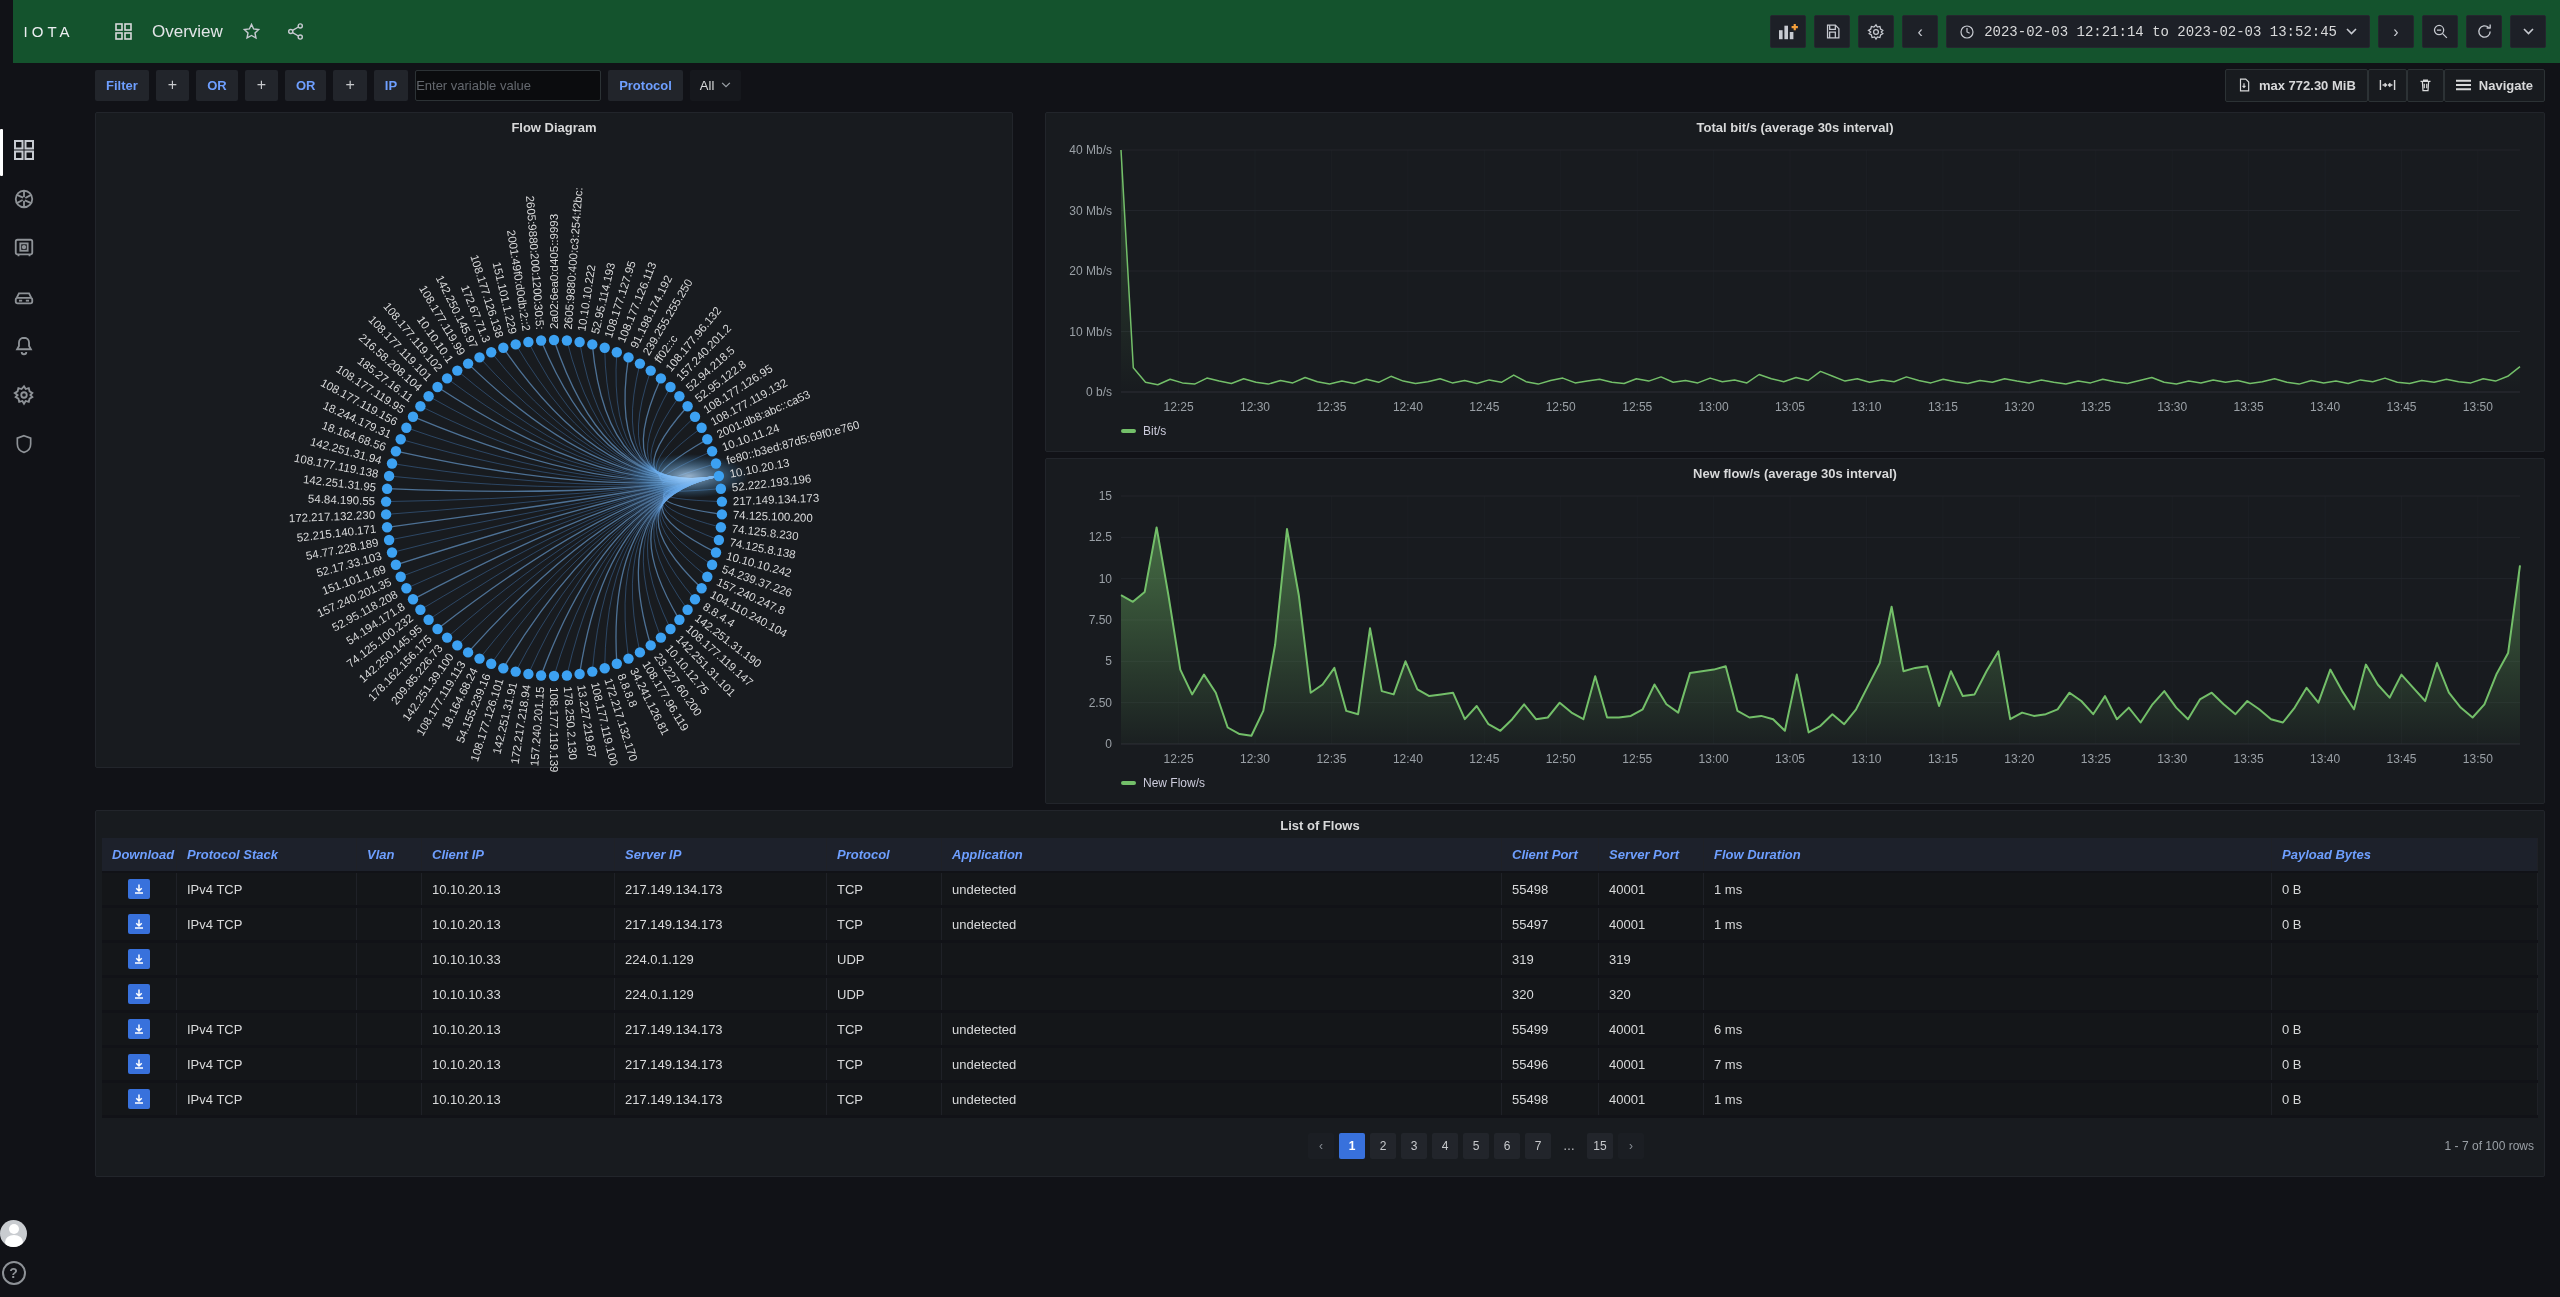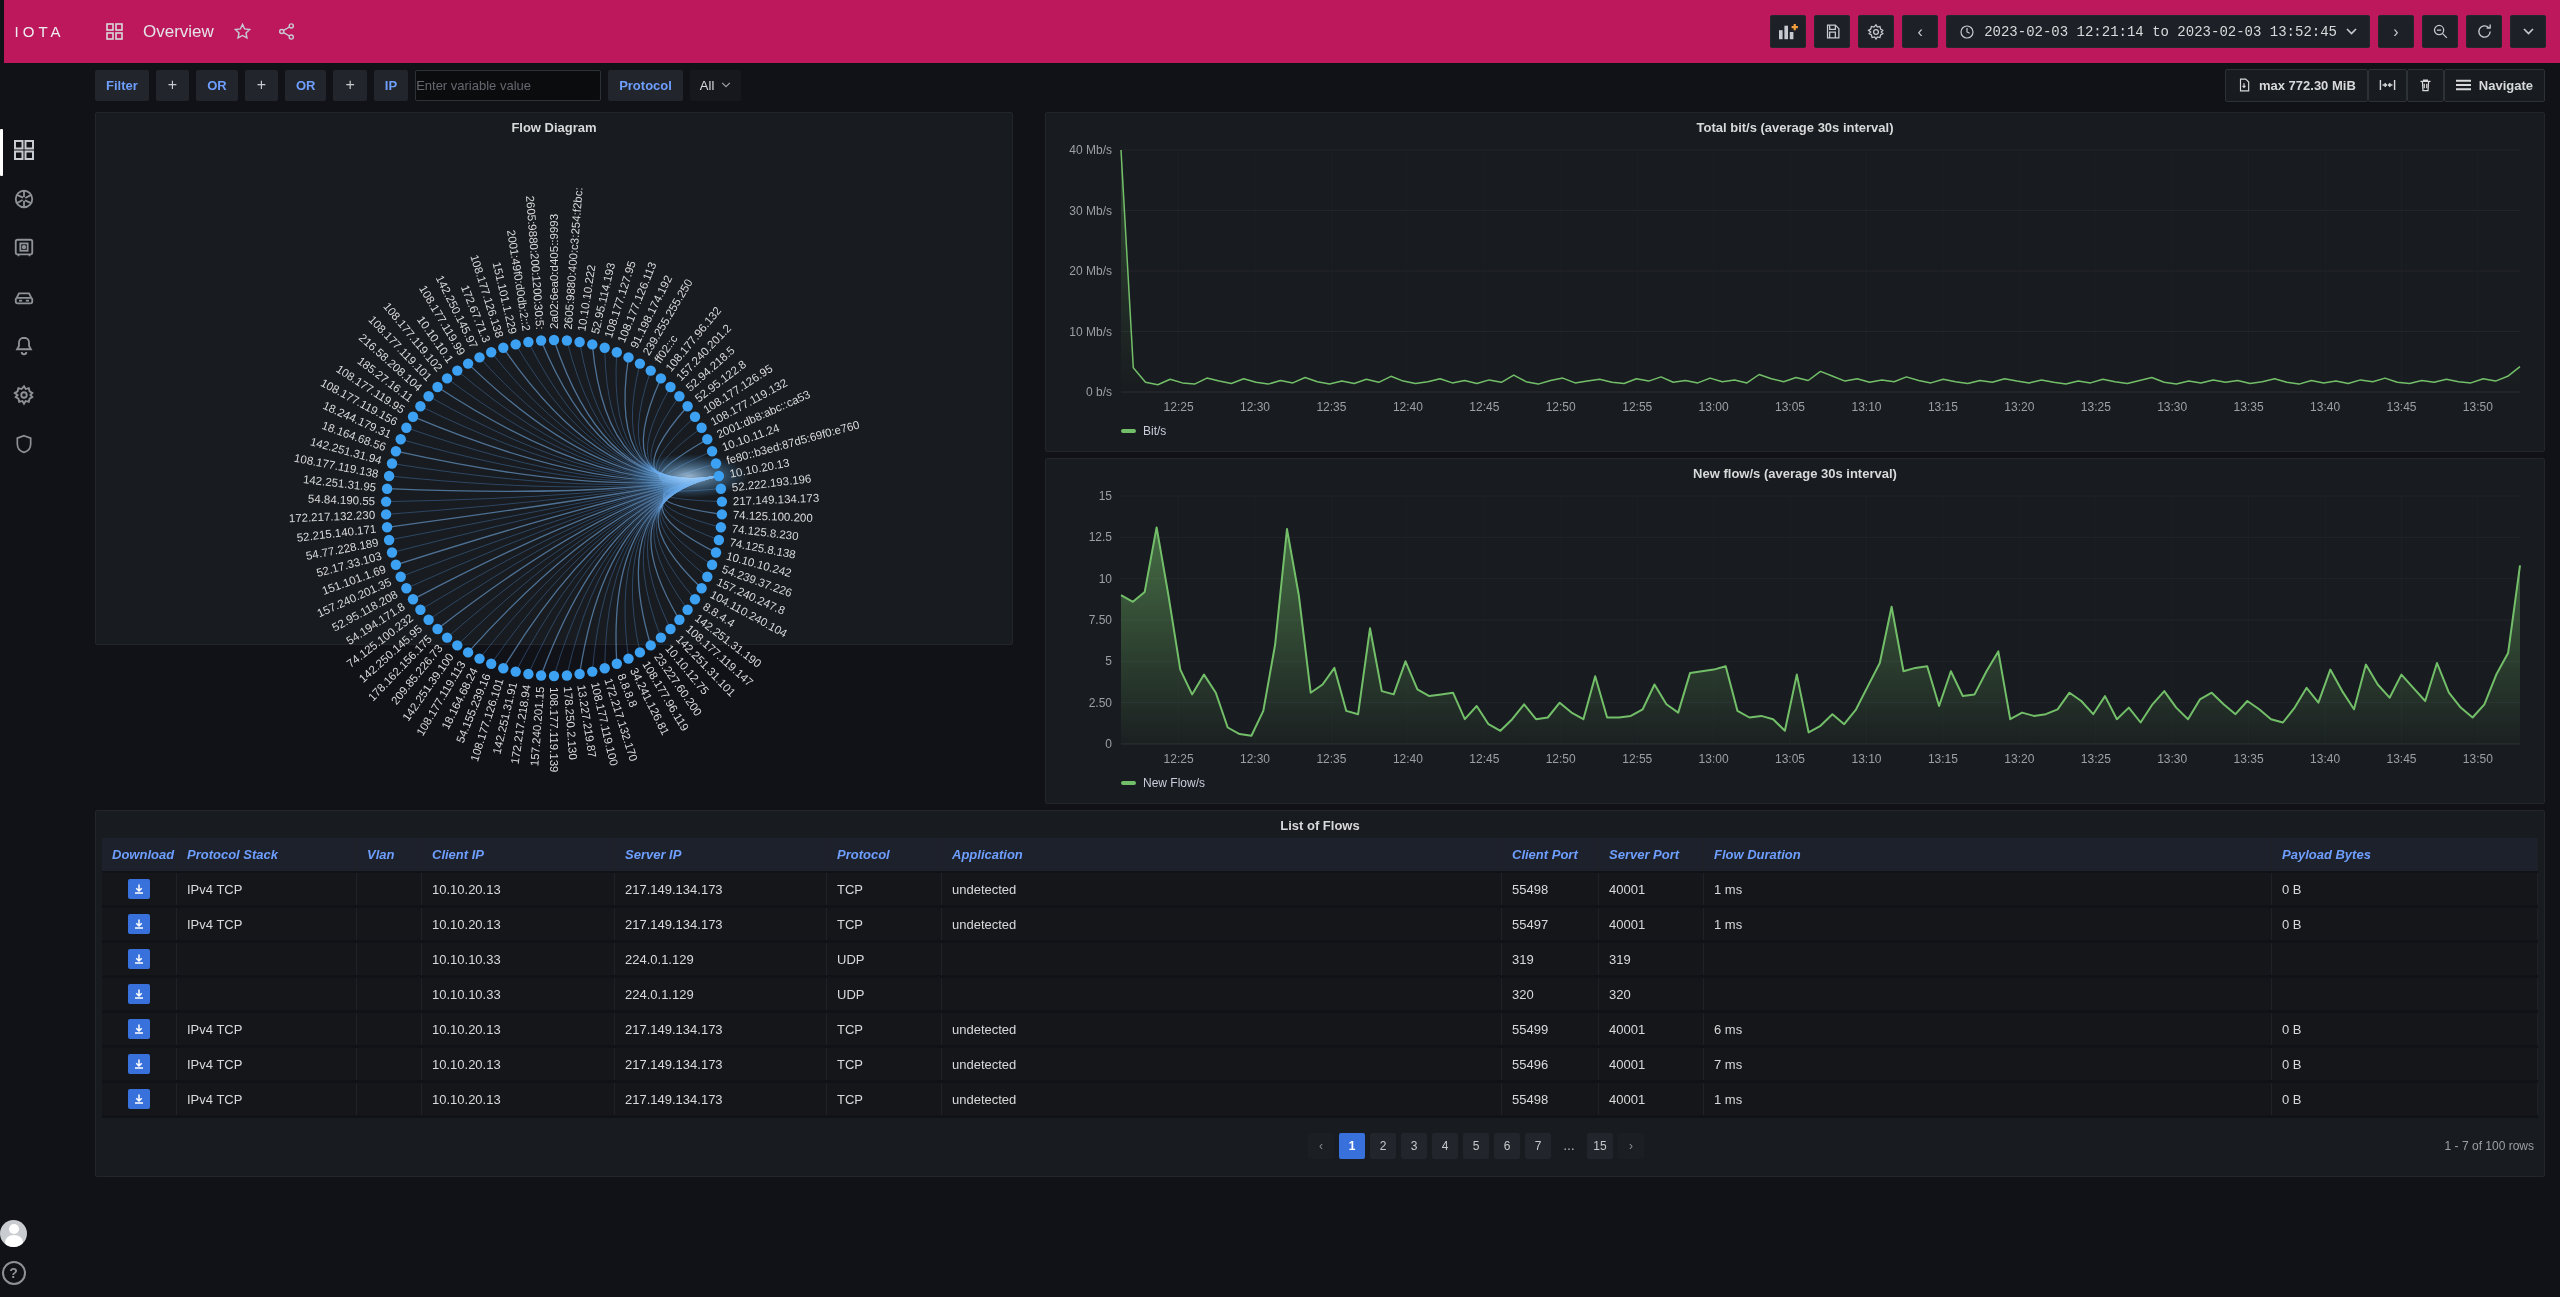--- a/index.html
+++ b/index.html
@@ -1,19 +1,19 @@
 <!DOCTYPE html>
 <html><head>
 <meta charset="utf-8">
 <style>
   html,body{margin:0;padding:0;background:#111217;width:2560px;height:1297px;overflow:hidden;
     font-family:"Liberation Sans",sans-serif;color:#d8d9da;position:relative;}
   *{box-sizing:border-box;}
   
-  .topnav{position:absolute;left:4px;top:0;right:0;height:63px;display:flex;align-items:center;background:#be185d;}
+  .topnav{position:absolute;left:13px;top:0;right:0;height:63px;display:flex;align-items:center;background:#14532d;}
   .logo{width:71px;text-align:center;font-size:15px;letter-spacing:4px;color:#eceef1;font-weight:400;}
   .nav-left{display:flex;align-items:center;gap:14px;margin-left:24px;text-align:right;}
   .nav-title{font-size:17px;color:#e3e5e8;}
   .iconbtn{display:flex;align-items:center;justify-content:center;width:30px;height:30px;border-radius:2px;color:#aeb4bb;cursor:pointer;}
   .nav-right{margin-left:auto;display:flex;align-items:center;gap:8px;margin-right:14px;}
   .tool{background:#1d2027;border:1px solid #24272e;border-radius:2px;height:33px;display:flex;align-items:center;justify-content:center;color:#c7cad1;}
   .tool.square{width:36px;}
   .timebox{padding:0 12px;gap:9px;font-size:14px;color:#d8d9da;font-family:Liberation Mono, monospace;}
   .chev{font-size:16px;color:#c7cad1;}
   
@@ -33,21 +33,21 @@
   .chip.plus{color:#c7c9cc;font-weight:400;font-size:16px;padding:0 12px;}
   .varinput{height:31px;width:186px;background:#0b0c0e;border:1px solid #2c3235;border-radius:2px;color:#d8d9da;font-size:13px;padding:0 0;}
   .varinput::placeholder{color:#64686e;}
   .valchip{height:31px;background:#16181d;border-radius:2px;display:flex;align-items:center;gap:7px;padding:0 10px;font-size:13px;color:#d8d9da;cursor:pointer;}
   .sub-right{margin-left:auto;display:flex;align-items:center;gap:0;}
   .btn{height:33px;background:#181b1f;border:1px solid #2c3235;border-radius:2px;display:flex;align-items:center;gap:8px;padding:0 11px;font-size:13px;font-weight:bold;color:#d8d9da;cursor:pointer;}
   .btn.icon-only{padding:0 10px;}
   
   .panel{position:absolute;background:#181b1f;border:1px solid #22252b;border-radius:2px;}
   .ptitle{text-align:center;font-size:13px;font-weight:bold;color:#d8d9da;padding-top:7px;height:27px;}
-  #flow-panel{left:95px;top:112px;width:918px;height:533px;}
+  #flow-panel{left:95px;top:112px;width:918px;height:656px;}
   #chart1-panel{left:1045px;top:112px;width:1500px;height:340px;}
   #chart2-panel{left:1045px;top:458px;width:1500px;height:346px;}
   #table-panel{left:95px;top:810px;width:2450px;height:367px;}
   .legend{display:flex;align-items:center;gap:7px;padding-left:75px;font-size:12px;color:#ccccdc;margin-top:2px;}
   .swatch{width:15px;height:4px;border-radius:2px;background:#73bf69;}
   
   .tbl{position:absolute;left:6px;right:6px;top:27px;}
   .trow{display:grid;grid-template-columns:75px 180px 65px 193px 212px 115px 560px 97px 105px 568px 1fr;height:35px;align-items:center;}
   .trow.head{background:#1d212b;border-bottom:2px solid #111217;font-style:italic;}
   .trow.body{border-bottom:3px solid #111217;background:#141619;}

